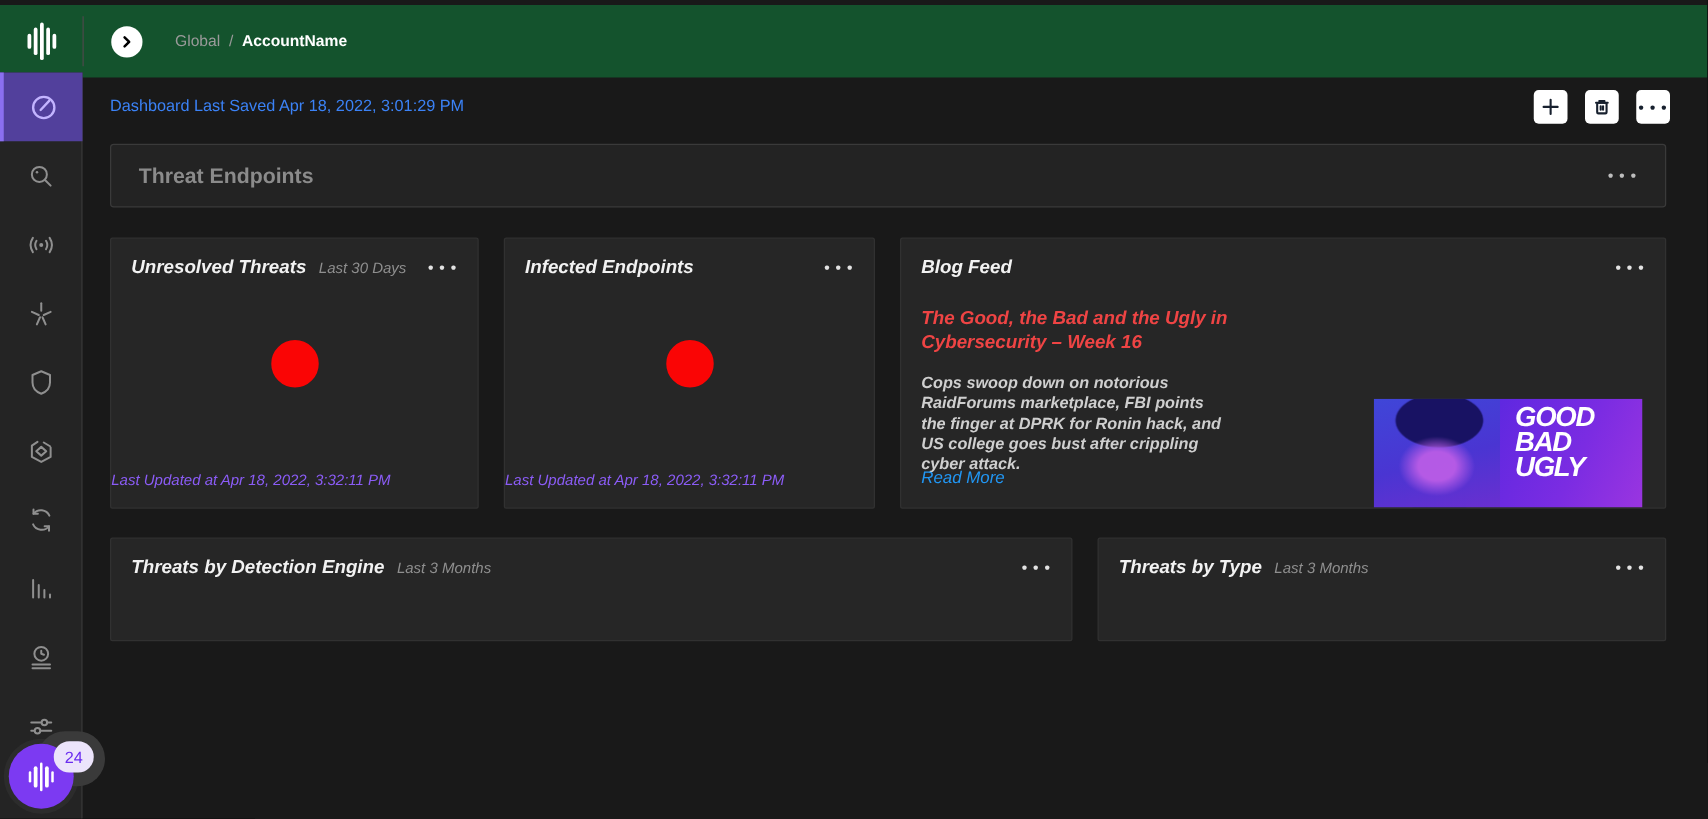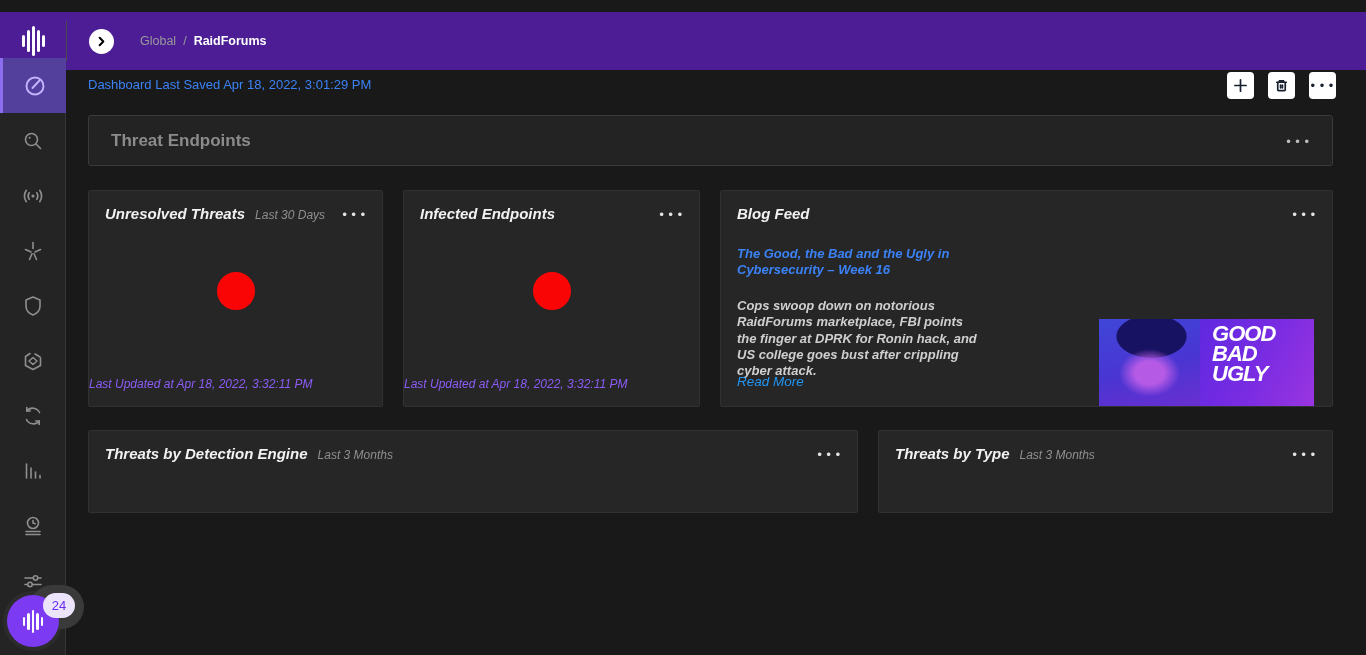--- a/index.html
+++ b/index.html
@@ -1,21 +1,21 @@
 <!DOCTYPE html>
 <html><head>
 <meta charset="utf-8">
 <style>
   * { box-sizing: border-box; margin: 0; padding: 0; }
   html,body { background:#0d0d0d; }
   body { font-family:"Liberation Sans", sans-serif; }
   .app { position:relative; width:1366px; height:655px; background:#191919; overflow:hidden; }
 
   
-  .topbar { position:absolute; top:12px; left:0; width:1366px; height:58px; background:#4c1d95; display:flex; align-items:center; }
+  .topbar { position:absolute; top:4px; left:0; width:1366px; height:58px; background:#14532d; display:flex; align-items:center; }
   .logo-box { width:66px; display:flex; justify-content:center; align-items:center; }
   .s1-logo { display:flex; align-items:center; gap:2px; height:34px; }
   .s1-logo i { display:block; width:3px; background:#fff; border-radius:2px; }
   .s1-logo i:nth-child(1){height:12px}
   .s1-logo i:nth-child(2){height:22px}
   .s1-logo i:nth-child(3){height:30px}
   .s1-logo i:nth-child(4){height:22px}
   .s1-logo i:nth-child(5){height:12px}
   .top-divider { width:1px; height:40px; background:#4a4a4a; }
   .scope-btn { width:25px; height:25px; border-radius:50%; background:#fff; margin-left:22px; display:flex; align-items:center; justify-content:center; cursor:pointer; }
@@ -64,21 +64,21 @@
 
   .card-unresolved { left:88px; top:190px; width:295px; height:217px; }
   .card-infected  { left:403px; top:190px; width:297px; height:217px; }
   .card-blog      { left:720px; top:190px; width:613px; height:217px; }
   .card-engine    { left:88px;  top:430px; width:770px; height:83px; }
   .card-type      { left:878px; top:430px; width:455px; height:83px; }
 
   .donut { position:absolute; left:50%; top:81px; transform:translateX(-50%); width:37px; height:37px; border:19px solid #fa0505; border-radius:50%; }
   .updated { position:absolute; bottom:15px; width:100%; text-align:left; color:#8b5cf6; font-size:12px; }
 
-  .blog-title { position:absolute; left:16px; top:55px; width:250px; color:#3b82f6; font-size:13px; font-weight:bold; line-height:1.25; }
+  .blog-title { position:absolute; left:16px; top:55px; width:250px; color:#ef4444; font-size:15px; font-weight:bold; line-height:1.25; }
   .blog-excerpt { position:absolute; left:16px; top:107px; width:246px; color:#cfcfcf; font-size:13px; font-weight:bold; line-height:1.25; }
   .read-more { position:absolute; left:16px; top:183px; color:#2196f3; font-size:13.5px; cursor:pointer; }
   .blog-img { position:absolute; right:18px; bottom:0; width:215px; height:87px; display:flex; overflow:hidden; cursor:pointer; }
   .blog-img .photo { width:47%;
       background:
         radial-gradient(ellipse 42% 38% at 50% 62%, rgba(186,92,230,.95) 35%, rgba(150,70,220,0) 72%),
         radial-gradient(ellipse 62% 44% at 52% 20%, #181263 55%, rgba(24,18,99,0) 57%),
         linear-gradient(165deg, #3f46d8 0%, #4a35d2 55%, #6a2fd0 100%); }
   .blog-img .words { flex:1; background:linear-gradient(115deg,#5f28e0 0%, #7b2ce2 55%, #9a35e0 100%);
       color:#fff; font-weight:800; padding:5px 5px 0 12px; line-height:.92; font-size:22px; letter-spacing:-1px; }
@@ -100,21 +100,21 @@
     </div>
     <div class="top-divider"></div>
     <div class="scope-btn">
       <svg class="chev" viewBox="0 0 12 12">
           <path d="M4 2 L8 6 L4 10" stroke="#000" stroke-width="2.2" fill="none" stroke-linecap="round" stroke-linejoin="round"></path>
         </svg>
     </div>
     <div class="breadcrumb">
       <span>Global</span>
       <span>/</span>
-      <span class="current">RaidForums</span>
+      <span class="current">AccountName</span>
     </div>
   </div>
 
   <div class="sidebar">
     <div class="nav-item active">
       <svg width="24" height="24" viewBox="0 0 24 24">
         <circle cx="12" cy="12" r="8.5"></circle>
           <path d="M16.5 6.5 L9.5 14"></path>
       </svg>
     </div>

